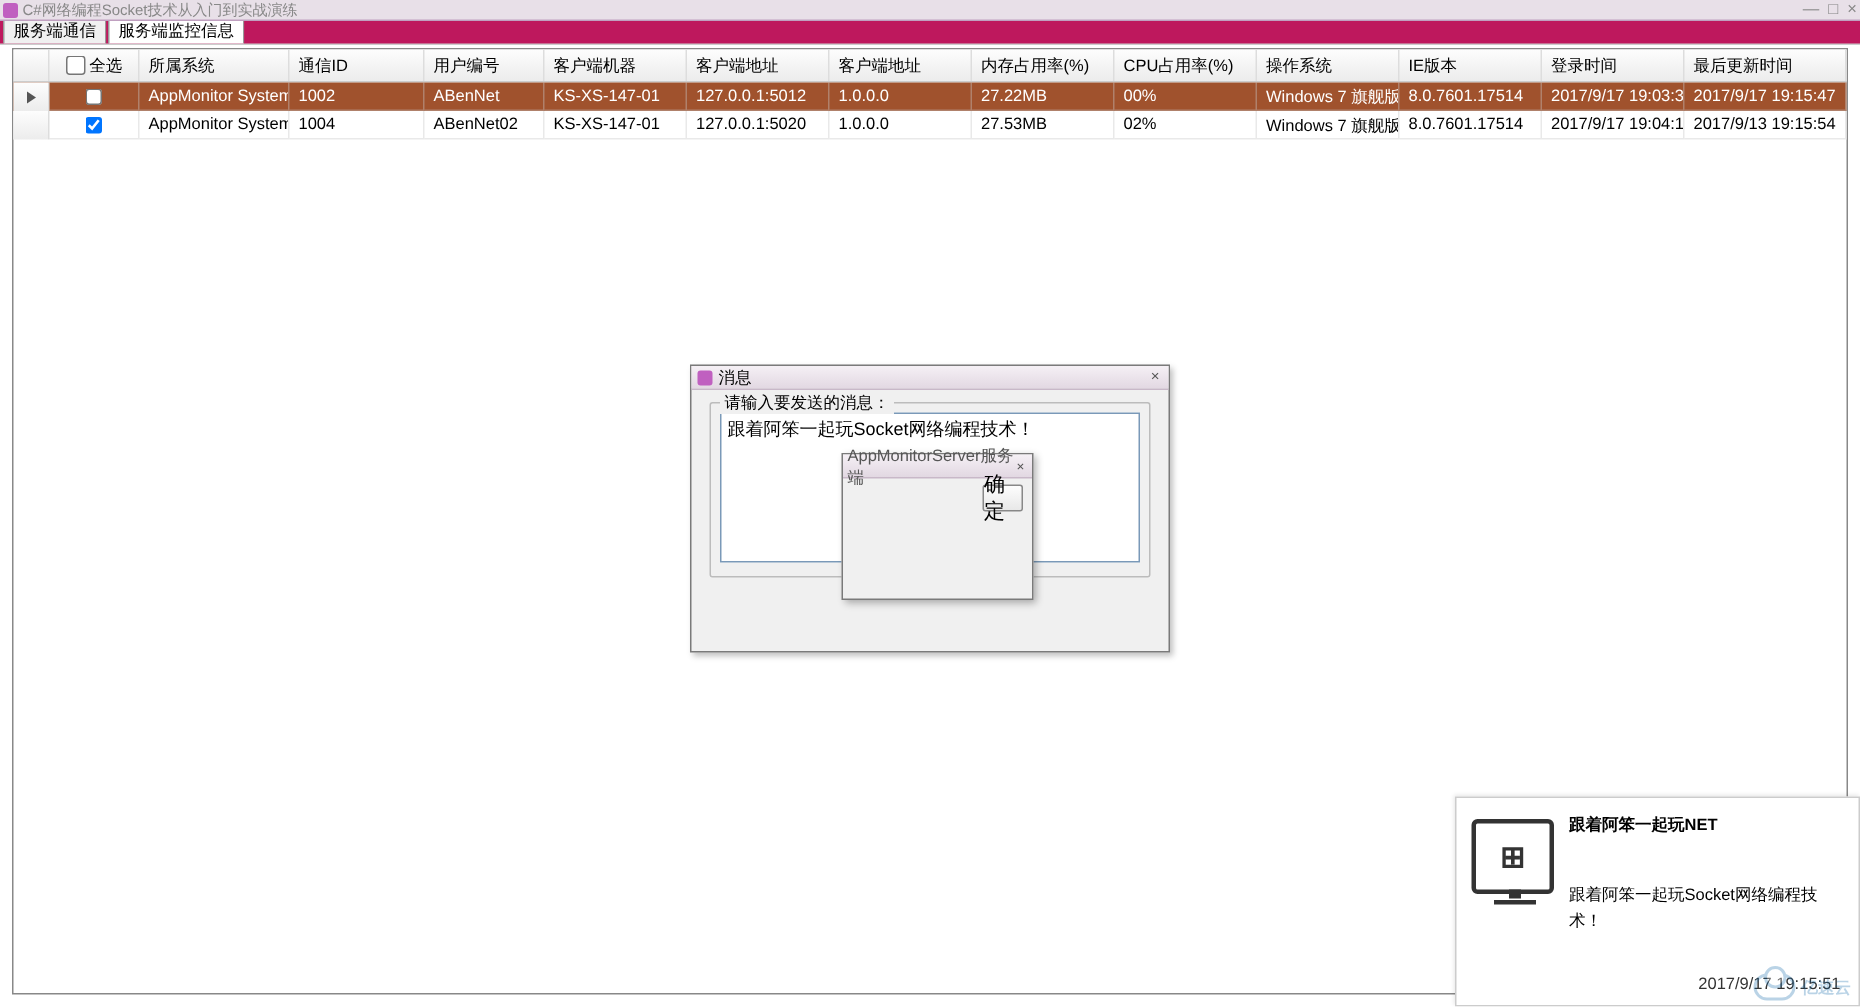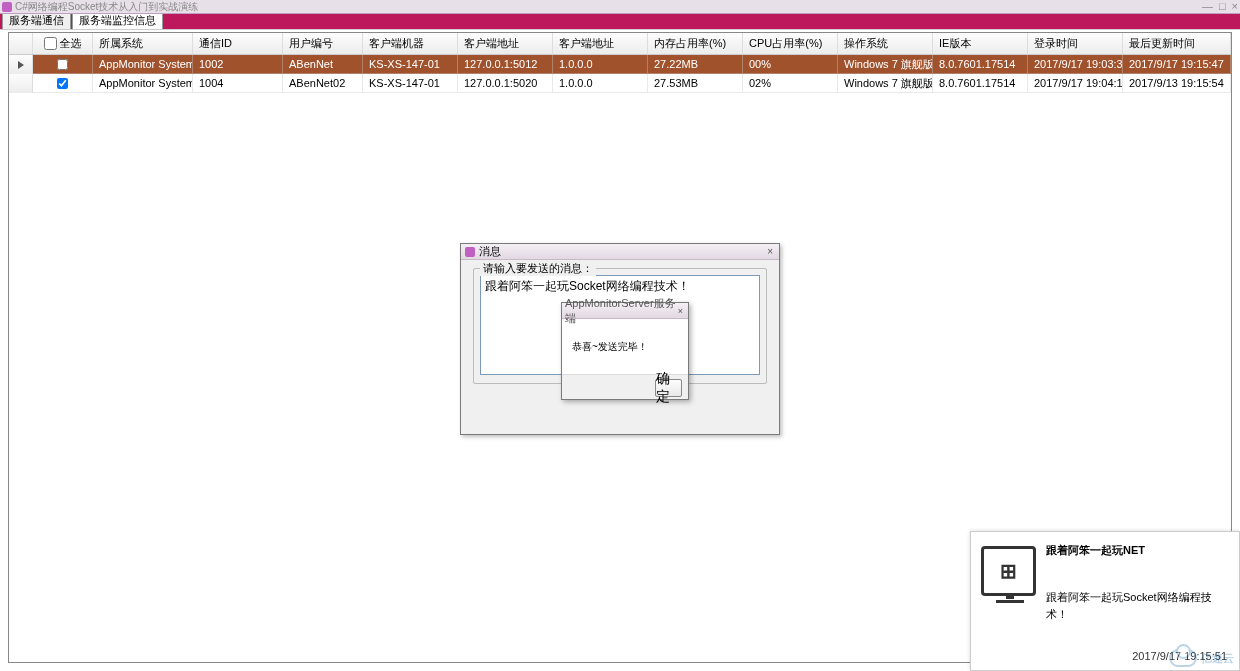--- a/index.html
+++ b/index.html
@@ -170,21 +170,20 @@
       <textarea class="textarea" style="">跟着阿笨一起玩Socket网络编程技术！</textarea>
     </div>
   </div>
 </div>
 
 <div class="dlg2">
   <div class="dlg2-title">
     <span>AppMonitorServer服务端</span>
     <span class="x">×</span>
   </div>
-  <div class="dlg2-body">恭喜~发送完毕！</div>
   <div class="dlg2-foot">
     <div class="btn2">确定</div>
   </div>
 </div>
 
 <div class="toast">
   <div>
     <div class="monitor">
         <span class="win-logo">⊞</span>
       </div>

